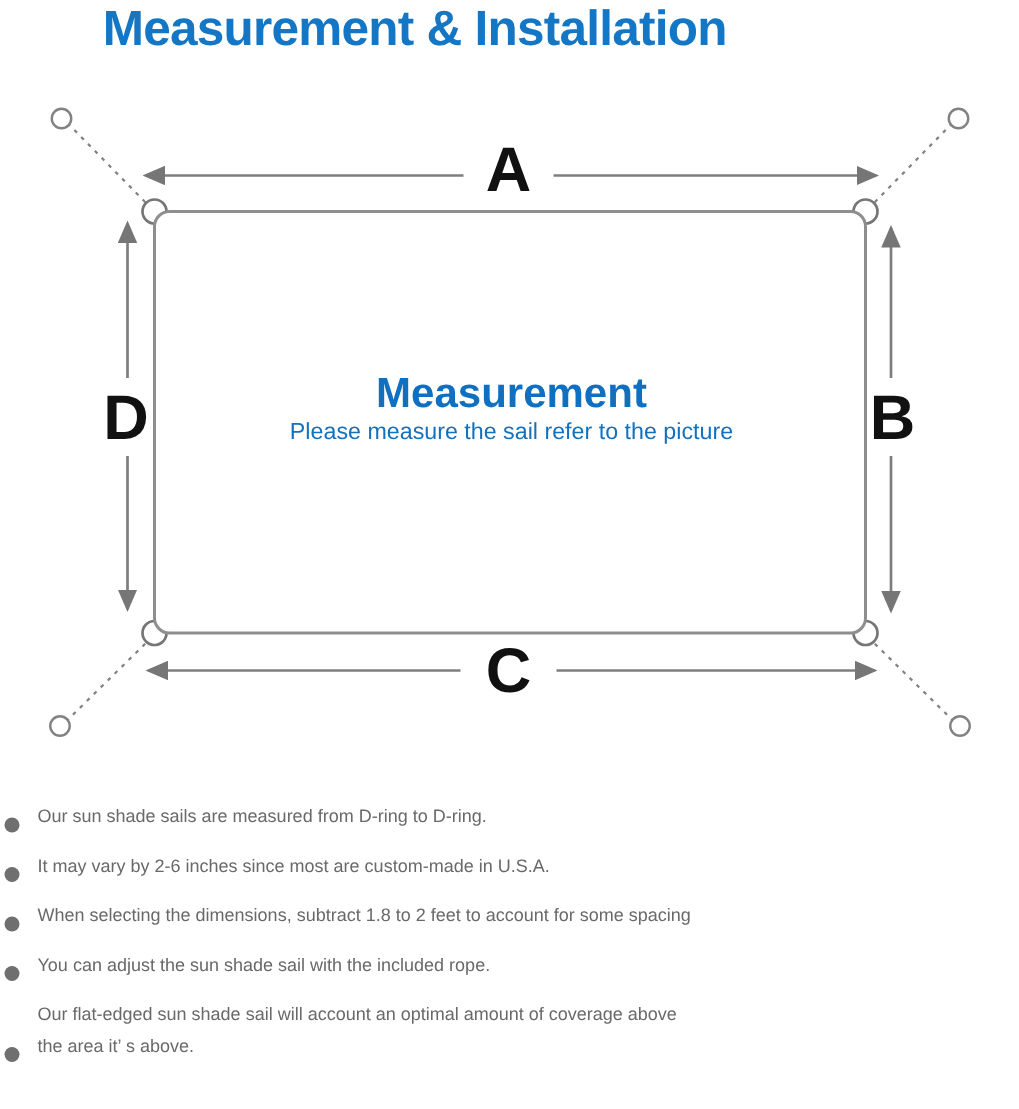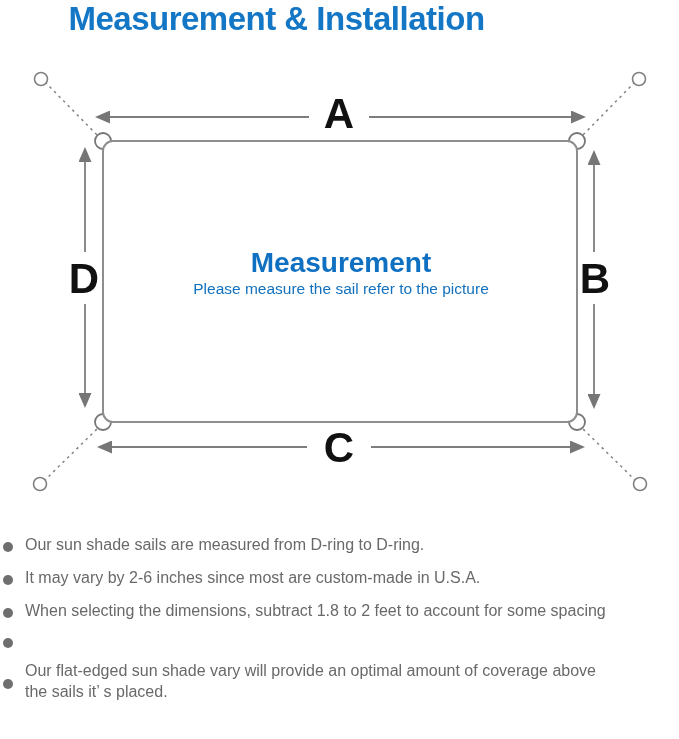--- a/index.html
+++ b/index.html
@@ -47,25 +47,25 @@
     fill: #1371bd;
   }
   .notes {
     position: absolute;
     top: 534px;
     left: 3px;
     width: 662px;
   }
   .note {
     display: flex;
-    align-items: center;
+    align-items: flex-end;
     gap: 12px;
     margin-bottom: 12px;
     color: #696969;
-    font-size: 16px;
+    font-size: 12px;
     line-height: 21px;
   }
   .note .dot {
     flex: none;
     width: 10px;
     height: 10px;
     margin-top: 5px;
     border-radius: 50%;
     background: #6f6f6f;
   }
@@ -154,23 +154,27 @@
       </div>
     </div>
     <div class="note">
       <span class="dot"></span>
       <div class="txt">
         <div>When selecting the dimensions, subtract 1.8 to 2 feet to account for some spacing</div>
       </div>
     </div>
     <div class="note">
       <span class="dot"></span>
+      <div class="txt">
+        <div>You can adjust the sun shade sail with the included rope.</div>
+        <div></div>
+      </div>
     </div>
     <div class="note">
       <span class="dot"></span>
       <div class="txt">
-        <div>Our flat-edged sun shade vary will provide an optimal amount of coverage above</div>
-        <div>the sails it’ s placed.</div>
+        <div>Our flat-edged sun shade sail will account an optimal amount of coverage above</div>
+        <div>the area it’ s above.</div>
       </div>
     </div>
   </div>
 
 </div>
 
 </body></html>

